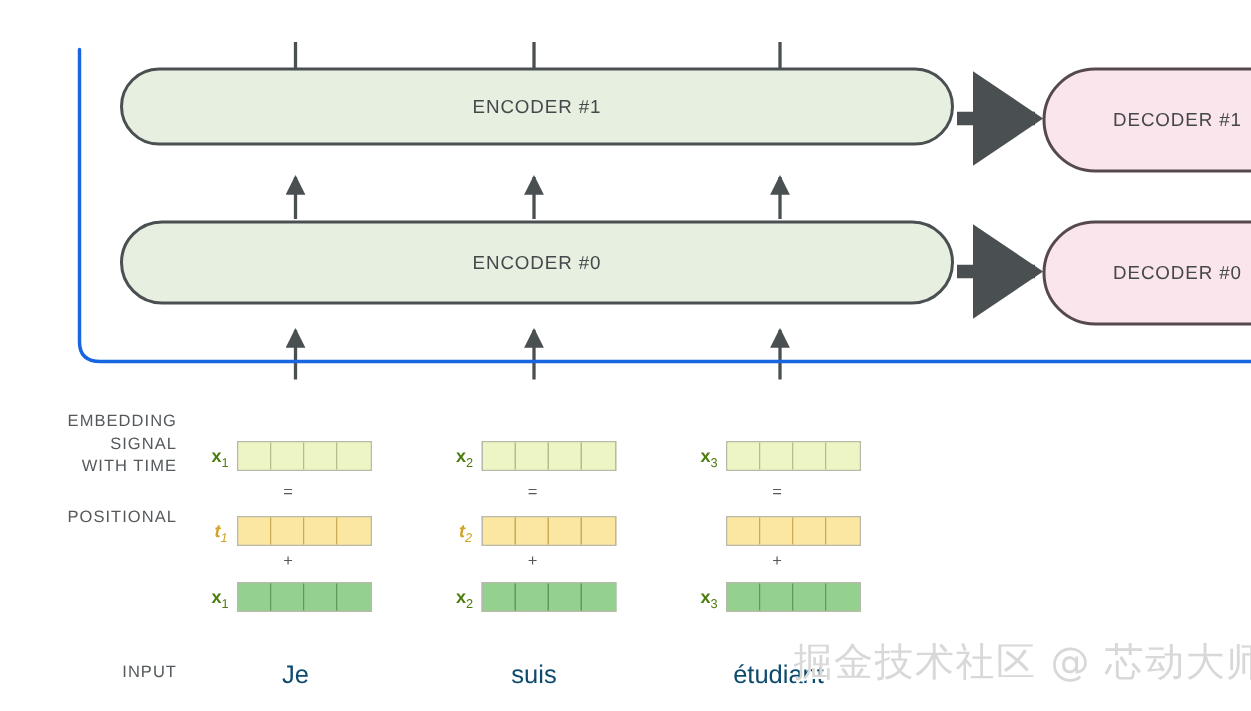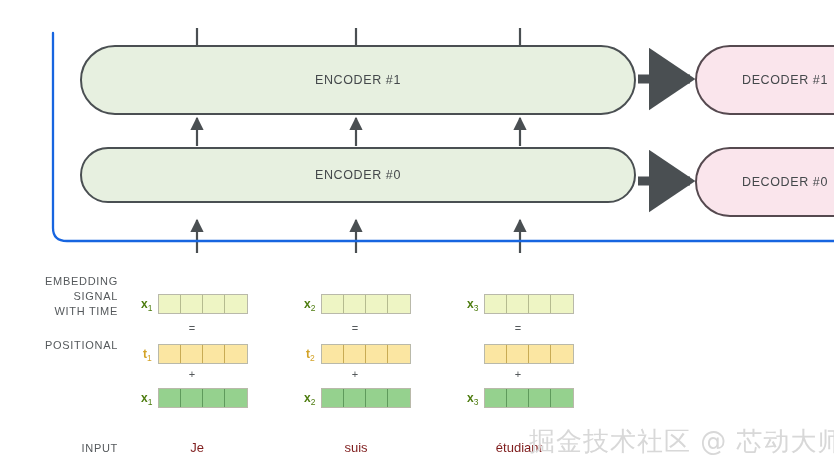--- a/index.html
+++ b/index.html
@@ -96,34 +96,34 @@
     position: absolute;
     font-size: 12px;
     font-weight: bold;
     line-height: 20px;
   }
   .vec-tag sub {
     font-size: 8.5px;
     font-weight: normal;
   }
   .tag-x { color: #4d7c0f; }
-  .tag-t { color: #d3a328; }
+  .tag-t { color: #d3a328; font-style: italic; }
 
   .op {
     position: absolute;
     font-size: 11px;
     color: #55595c;
     text-align: center;
     width: 20px;
   }
 
   .word {
     position: absolute;
-    font-size: 13px;
-    color: #7f1d1d;
+    font-size: 17px;
+    color: #0c4a6e;
     text-align: center;
     width: 120px;
   }
 
   
   #watermark {
     position: absolute;
     left: 529px;
     top: 424px;
     font-size: 26px;
@@ -133,21 +133,21 @@
     letter-spacing: 1px;
     text-shadow: 0 1px 0 #ffffff;
     user-select: none;
   }
 </style>
 </head>
 <body>
 
 <div id="canvas">
 
-  <div class="stack-box encoder" style="left:80px; top:45px; width:556px; height:70px;">
+  <div class="stack-box encoder" style="left:80px; top:45px; width:556px; height:52px;">
     <span class="box-label">ENCODER #1</span>
   </div>
 
   <div class="stack-box encoder" style="left:80px; top:147px; width:556px; height:56px;">
     <span class="box-label">ENCODER #0</span>
   </div>
 
   <div class="stack-box decoder" style="left:695px; top:45px; width:180px; height:70px;">
     <span class="box-label">DECODER #1</span>
   </div>

